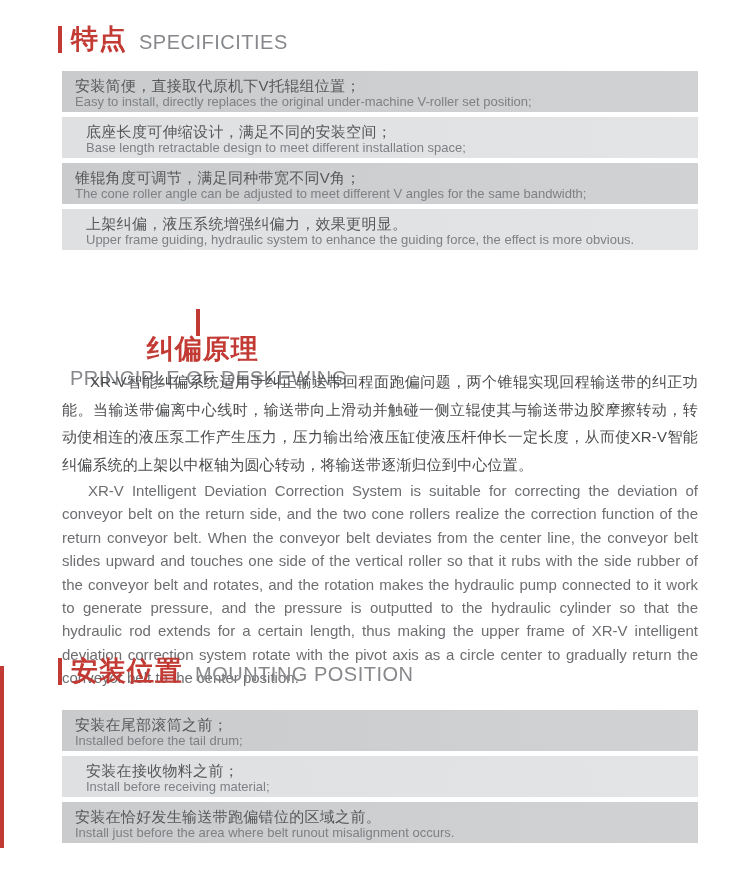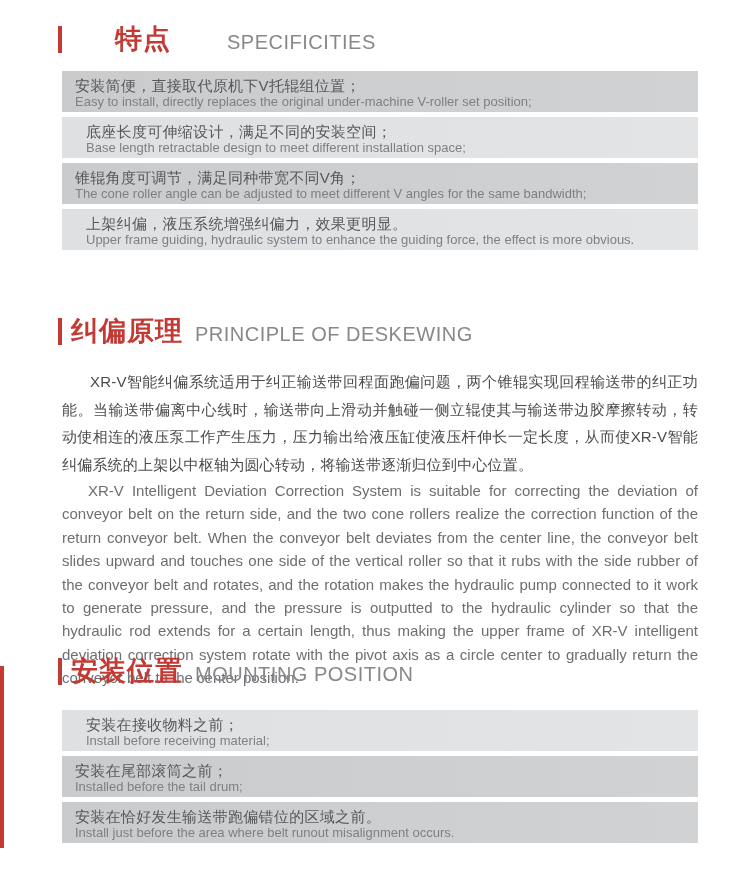--- a/index.html
+++ b/index.html
@@ -96,21 +96,21 @@
     left: 0; top: 666px;
     width: 4px; height: 182px;
     background: #c23a33;
   }
 </style>
 </head>
 <body>
 
 <div class="page">
 
-  <div class="sec-heading" style="top:26px;gap:44px;">
+  <div class="sec-heading" style="top:26px;">
     <div class="accent-bar"></div>
     <div class="title-cn">特点</div>
     <div class="title-en">SPECIFICITIES</div>
   </div>
 
   <div class="bar-list" style="top:71px;">
     <div class="info-bar dark">
       <div class="bar-cn">安装简便，直接取代原机下V托辊组位置；</div>
       <div class="bar-en">Easy to install, directly replaces the original under-machine V-roller set position;</div>
     </div>
@@ -121,44 +121,44 @@
     <div class="info-bar dark">
       <div class="bar-cn">锥辊角度可调节，满足同种带宽不同V角；</div>
       <div class="bar-en">The cone roller angle can be adjusted to meet different V angles for the same bandwidth;</div>
     </div>
     <div class="info-bar light">
       <div class="bar-cn">上架纠偏，液压系统增强纠偏力，效果更明显。</div>
       <div class="bar-en">Upper frame guiding, hydraulic system to enhance the guiding force, the effect is more obvious.</div>
     </div>
   </div>
 
-  <div class="sec-heading" style="top:318px;">
+  <div class="sec-heading" style="top:309px;flex-direction:column;">
     <div class="accent-bar"></div>
     <div class="title-cn">纠偏原理</div>
     <div class="title-en">PRINCIPLE OF DESKEWING</div>
   </div>
 
   <div class="para para-cn" style="top:368px;">XR-V智能纠偏系统适用于纠正输送带回程面跑偏问题，两个锥辊实现回程输送带的纠正功能。当输送带偏离中心线时，输送带向上滑动并触碰一侧立辊使其与输送带边胶摩擦转动，转动使相连的液压泵工作产生压力，压力输出给液压缸使液压杆伸长一定长度，从而使XR-V智能纠偏系统的上架以中枢轴为圆心转动，将输送带逐渐归位到中心位置。</div>
 
   <div class="para para-en" style="top:479px;">XR-V Intelligent Deviation Correction System is suitable for correcting the deviation of conveyor belt on the return side, and the two cone rollers realize the correction function of the return conveyor belt. When the conveyor belt deviates from the center line, the conveyor belt slides upward and touches one side of the vertical roller so that it rubs with the side rubber of the conveyor belt and rotates, and the rotation makes the hydraulic pump connected to it work to generate pressure, and the pressure is outputted to the hydraulic cylinder so that the hydraulic rod extends for a certain length, thus making the upper frame of XR-V intelligent deviation correction system rotate with the pivot axis as a circle center to gradually return the conveyor belt to the center position.</div>
 
   <div class="sec-heading" style="top:658px;">
     <div class="accent-bar"></div>
     <div class="title-cn">安装位置</div>
     <div class="title-en">MOUNTING POSITION</div>
   </div>
 
   <div class="bar-list" style="top:710px;">
+    <div class="info-bar dark">
+      <div class="bar-cn">安装在尾部滚筒之前；</div>
+      <div class="bar-en">Installed before the tail drum;</div>
+    </div>
     <div class="info-bar light">
       <div class="bar-cn">安装在接收物料之前；</div>
       <div class="bar-en">Install before receiving material;</div>
-    </div>
-    <div class="info-bar dark">
-      <div class="bar-cn">安装在尾部滚筒之前；</div>
-      <div class="bar-en">Installed before the tail drum;</div>
     </div>
     <div class="info-bar dark">
       <div class="bar-cn">安装在恰好发生输送带跑偏错位的区域之前。</div>
       <div class="bar-en">Install just before the area where belt runout misalignment occurs.</div>
     </div>
   </div>
 
   <div class="edge-accent"></div>
 
 </div>

